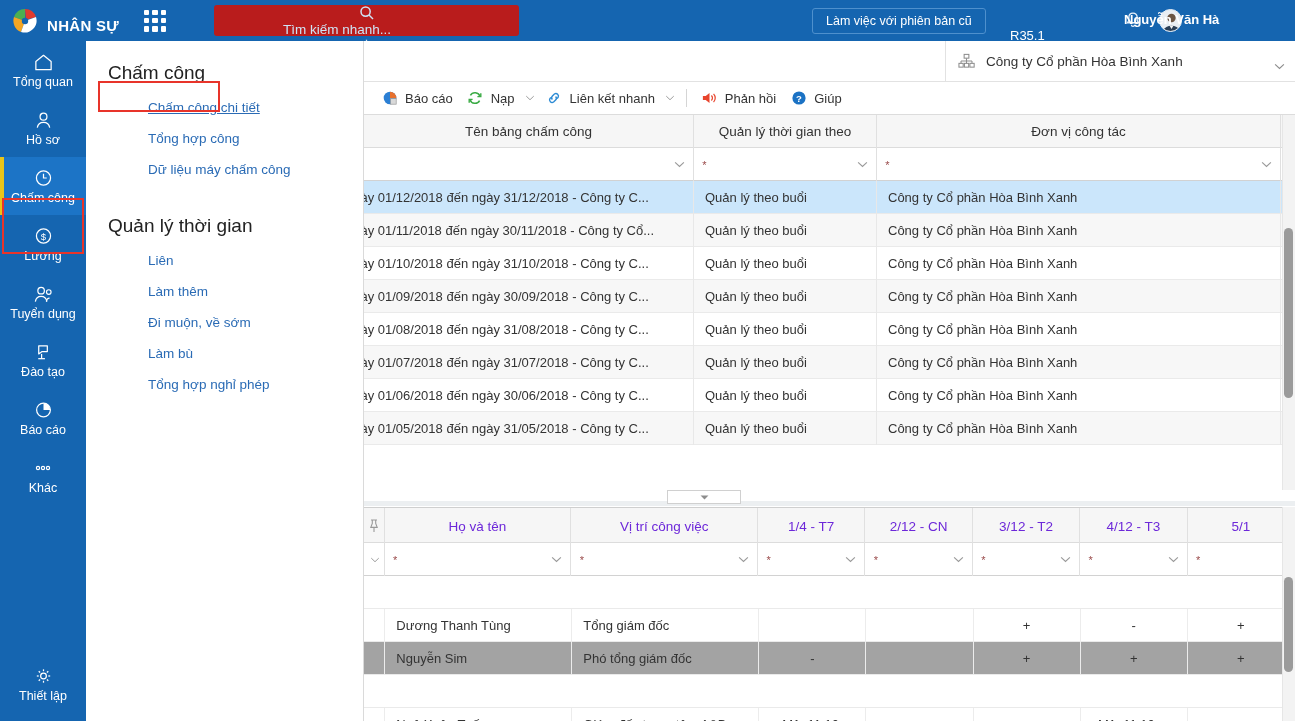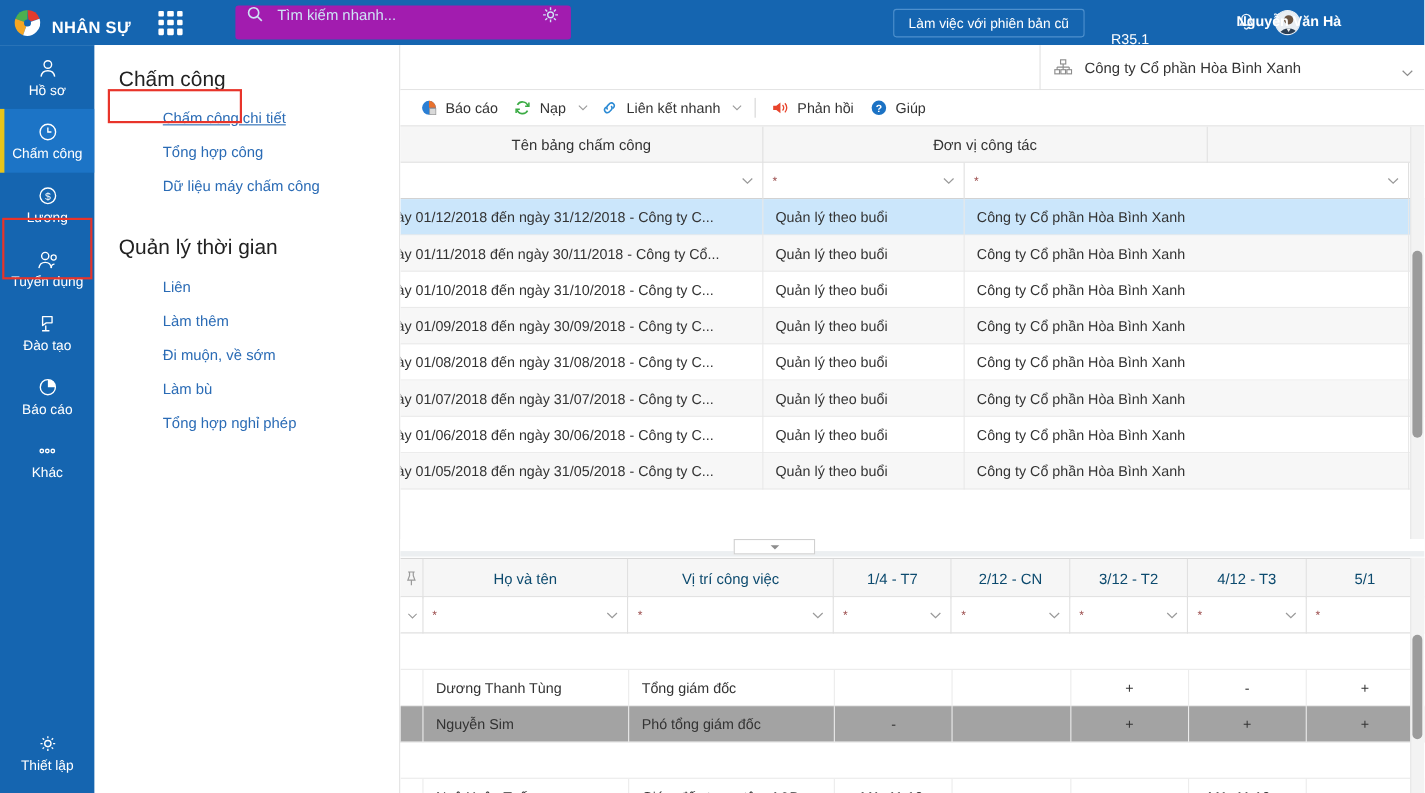--- a/index.html
+++ b/index.html
@@ -26,23 +26,24 @@
     color: #fff; font-size: 15px; font-weight: bold; letter-spacing: .3px;
     margin-left: 9px; white-space: nowrap;
   }
   .grid-apps {
     width: 22px; height: 22px; margin-left: 12px;
     display: grid; grid-template-columns: repeat(3, 1fr); grid-template-rows: repeat(3, 1fr);
     gap: 3px; cursor: pointer;
   }
   .grid-apps i { background: #fff; border-radius: 1px; display: block; }
   .searchbox {
-    margin-left: 48px; width: 305px; height: 31px; background: #a21caf;
-    border-radius: 3px; display: flex; align-items: flex-start; padding: 0 10px;
+    margin-left: 48px; width: 305px; height: 31px; background: #b91c1c;
+    border-radius: 3px; display: flex; align-items: center; padding: 0 10px;
     cursor: text;
+    flex-direction: column;
   }
   .searchbox .sicon { width: 16px; height: 16px; flex: 0 0 auto; }
   .search-input {
     flex: 1; background: transparent; border: 0; outline: none;
     color: #cfe3f5; font-size: 13.5px; font-family: inherit; margin-left: 10px;
   }
   .search-input::placeholder { color: #cfe3f5; opacity: 1; }
   .gear-small { width: 17px; height: 17px; flex: 0 0 auto; cursor: pointer; }
 
   .legacy-btn {
@@ -166,21 +167,21 @@
     position: absolute; left: 303px; top: 0px; width: 74px; height: 14px;
     background: #fff; border: 1px solid #d0d0d0; display: flex; align-items: center; justify-content: center;
     cursor: pointer;
   }
 
   
   .grid-bot { position: absolute; left: 0; top: 466px; width: 931px; height: 255px; overflow: hidden; }
   .gb-head { display: flex; height: 36px; background: #f6f6f6; border-top: 1px solid #cfcfcf; border-bottom: 1px solid #dcdcdc; }
   .gb-head .cell {
     display: flex; align-items: center; justify-content: center; height: 36px;
-    font-size: 13.5px; color: #0c4a6e; border-right: 1px solid #e0e0e0; font-weight: normal; text-align: right;
+    font-size: 13.5px; color: #6d28d9; border-right: 1px solid #e0e0e0; font-weight: normal; text-align: right;
   }
   .gb-filter { display: flex; height: 33px; border-bottom: 1px solid #d2d2d2; background: #fff; }
   .gb-filter .fcell { display: flex; align-items: center; height: 33px; border-right: 1px solid #e0e0e0; }
   .gb-row { display: flex; height: 33px; border-bottom: 1px solid #eaeaea; }
   .gb-row.alt { background: #a3a3a3; }
   .gb-row .cell { display: flex; align-items: center; height: 33px; border-right: 1px solid #ececec; font-size: 13px; color: #333; padding-left: 11px; white-space: nowrap; overflow: hidden; }
   .gb-row .cell.ctr { justify-content: center; padding-left: 0; }
   .lead { width: 22px; }
   .bc-name { width: 200px; }
   .bc-pos { width: 200px; }
@@ -259,20 +260,28 @@
         <circle cx="11.5" cy="8" r="4.2" fill="#6b5543"></circle>
         <path d="M2 23c1.4-5 5.2-7.2 9.5-7.2S19.6 18 21 23z" fill="#2b3f55"></path>
         <path d="M9.6 15.8h3.8l-1.9 3.2z" fill="#f2f2f2"></path>
       </svg>
     </span>
     <span class="username">Nguyễn Văn Hà</span>
   </div>
 
   <div class="rail">
 
+    <div class="rail-item">
+      <span class="ic">
+        <svg width="21" height="20" viewBox="0 0 22 20">
+            <path d="M3 9.5 11 3l8 6.5V18H3z" fill="none" stroke="#fff" stroke-width="1.3" stroke-linejoin="round"></path>
+          </svg>
+      </span>
+      <span>Tổng quan</span>
+    </div>
 
     <div class="rail-item">
       <span class="ic">
         <svg width="21" height="20" viewBox="0 0 22 20">
             <circle cx="11" cy="6.5" r="3.6" fill="none" stroke="#fff" stroke-width="1.3"></circle>
             <path d="M4.5 18c.6-3.8 3.3-5.6 6.5-5.6s5.9 1.8 6.5 5.6" fill="none" stroke="#fff" stroke-width="1.3"></path>
           </svg>
       </span>
       <span>Hồ sơ</span>
     </div>
@@ -467,20 +476,21 @@
               <text x="8" y="11.6" font-size="9.5" fill="#fff" text-anchor="middle" font-family="Liberation Sans, sans-serif" font-weight="bold">?</text>
             </svg>
         </span>
         <span>Giúp</span>
       </div>
     </div>
 
     <div class="grid-top">
       <div class="gt-head">
         <div class="cell c1">Tên bảng chấm công</div>
+        <div class="cell c2">Quản lý thời gian theo</div>
         <div class="cell c3">Đơn vị công tác</div>
       </div>
 
       <div class="gt-filter">
         <div class="fcell c1">
           <div class="fbox">
             <svg width="11" height="7" viewBox="0 0 12 8">
                 <path d="M1 1.5 6 6.3 11 1.5" fill="none" stroke="#9a9a9a" stroke-width="1.3"></path>
               </svg>
           </div>

